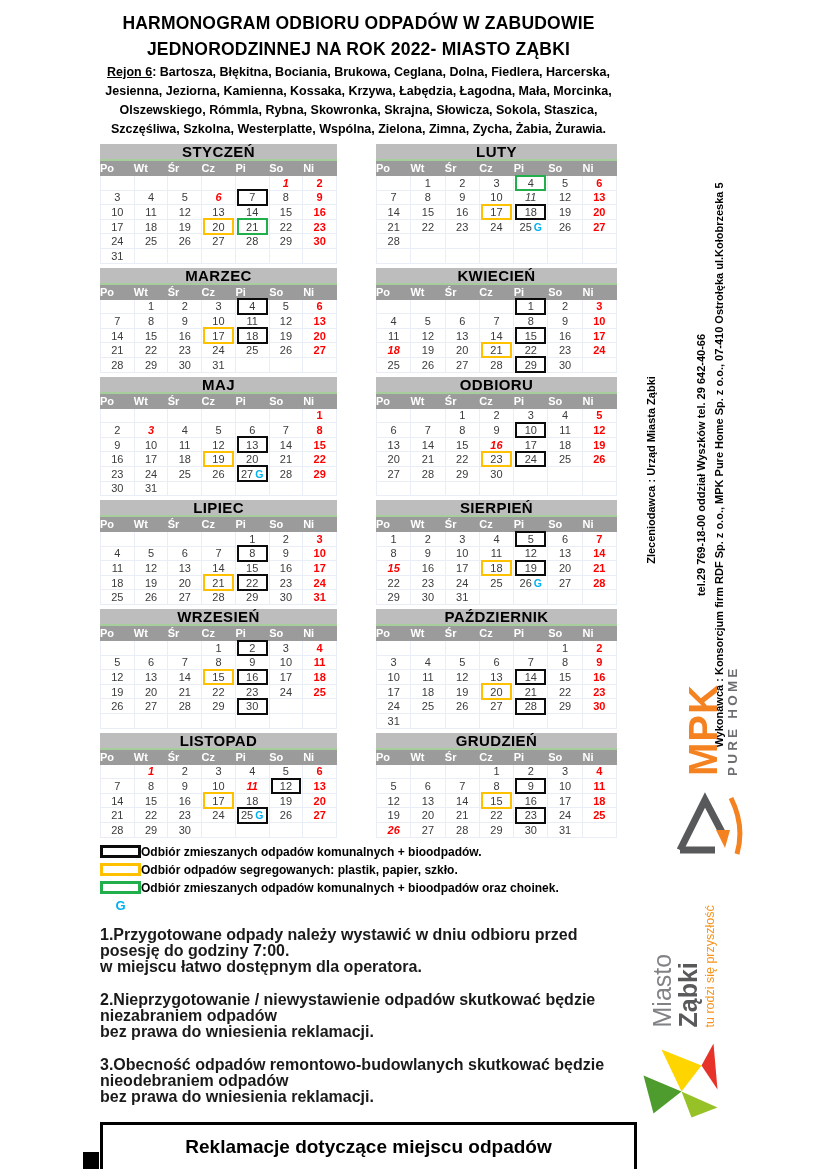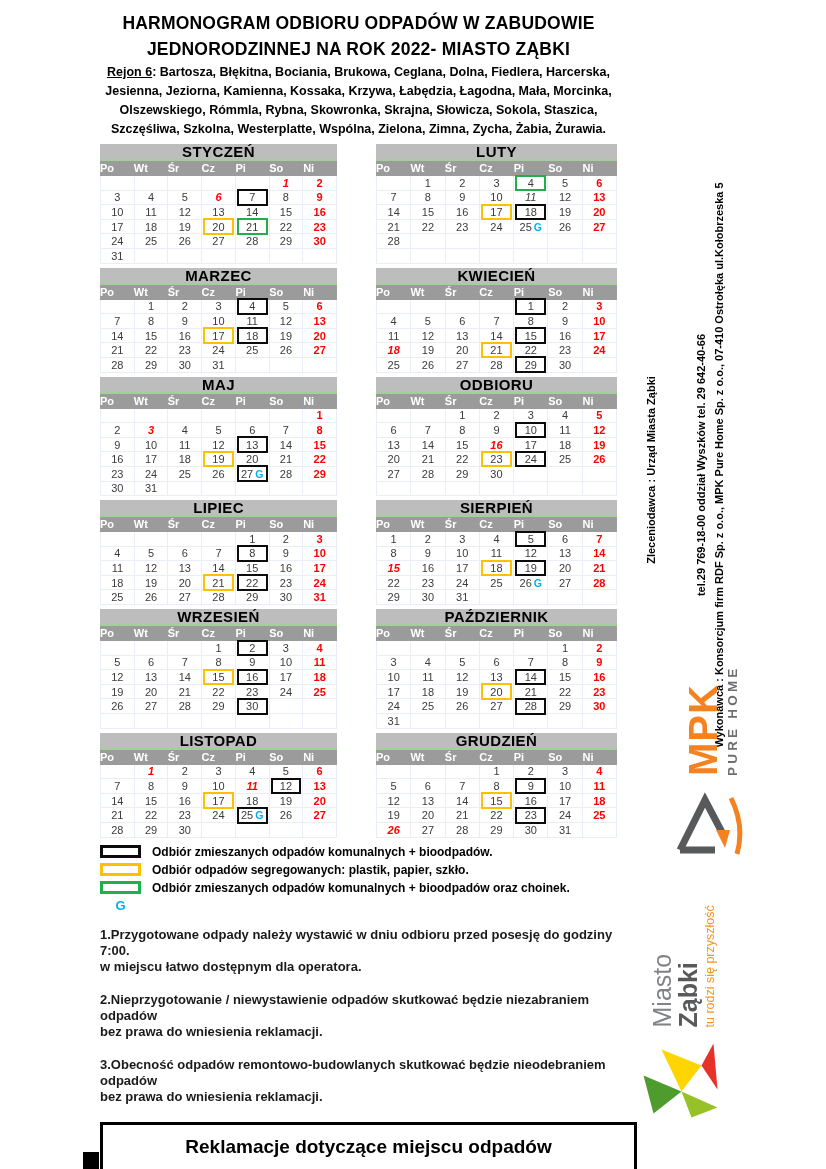--- a/index.html
+++ b/index.html
@@ -26,28 +26,28 @@
   .sun, .hol { color:var(--sunday-red,#FF0000); font-weight:bold; }
   .hol, .ital { font-style:italic; }
   .bx::after { content:""; position:absolute; left:1px; right:1px; top:-1.5px; bottom:-1.5px;
                border:2.5px solid #000; pointer-events:none; }
   .bx-black::after  { border-color:var(--black-box,#0B0B0B); }
   .bx-green::after  { border-color:var(--green-box,#21AF4B); }
   .bx-yellow::after { border-color:var(--yellow-box,#FFC000); }
   .gmark { color:var(--bulky-g,#00B0F0); font-weight:bold; font-size:10.5px; margin-left:2px; }
 
   .legend { margin-top:5px; }
-  .lrow { display:flex; align-items:center; height:18px; gap:11px; }
+  .lrow { display:flex; align-items:center; height:18px; }
   .swatch { box-sizing:border-box; width:41px; height:13px; border:3px solid var(--black-box,#0B0B0B); flex:none; background:#fff; }
   .swatch.green  { border-color:var(--green-box,#21AF4B); }
   .swatch.yellow { border-color:var(--yellow-box,#FFC000); }
   .gsym { width:41px; text-align:center; color:var(--bulky-g,#00B0F0); font-weight:bold; font-size:13px; flex:none; }
   .ltext { font-weight:bold; font-size:12px; white-space:nowrap; }
 
-  .notes { margin-top:12px; font-size:13px; font-weight:bold; color:#1A1A1A; }
+  .notes { margin-top:12px; font-size:16px; font-weight:bold; color:#1A1A1A; }
   .note { white-space:pre-line; line-height:16px; margin-bottom:17px; }
 
   .footer-box { box-sizing:border-box; margin-top:2px; width:537px; border:3.5px solid #000;
                 padding:7px 0 9px; text-align:center; font-weight:bold; font-size:19px; line-height:30px; }
 
   .vtext { position:absolute; white-space:nowrap; transform:rotate(-90deg);
            font-weight:bold; font-size:11px; text-align:center; line-height:14px; }
   .vtext.zlec { width:210px; left:546px; top:463px; }
   .vtext.wyk1 { width:620px; left:409px; top:458px; }
   .vtext.wyk2 { width:620px; left:391px; top:458px; }

